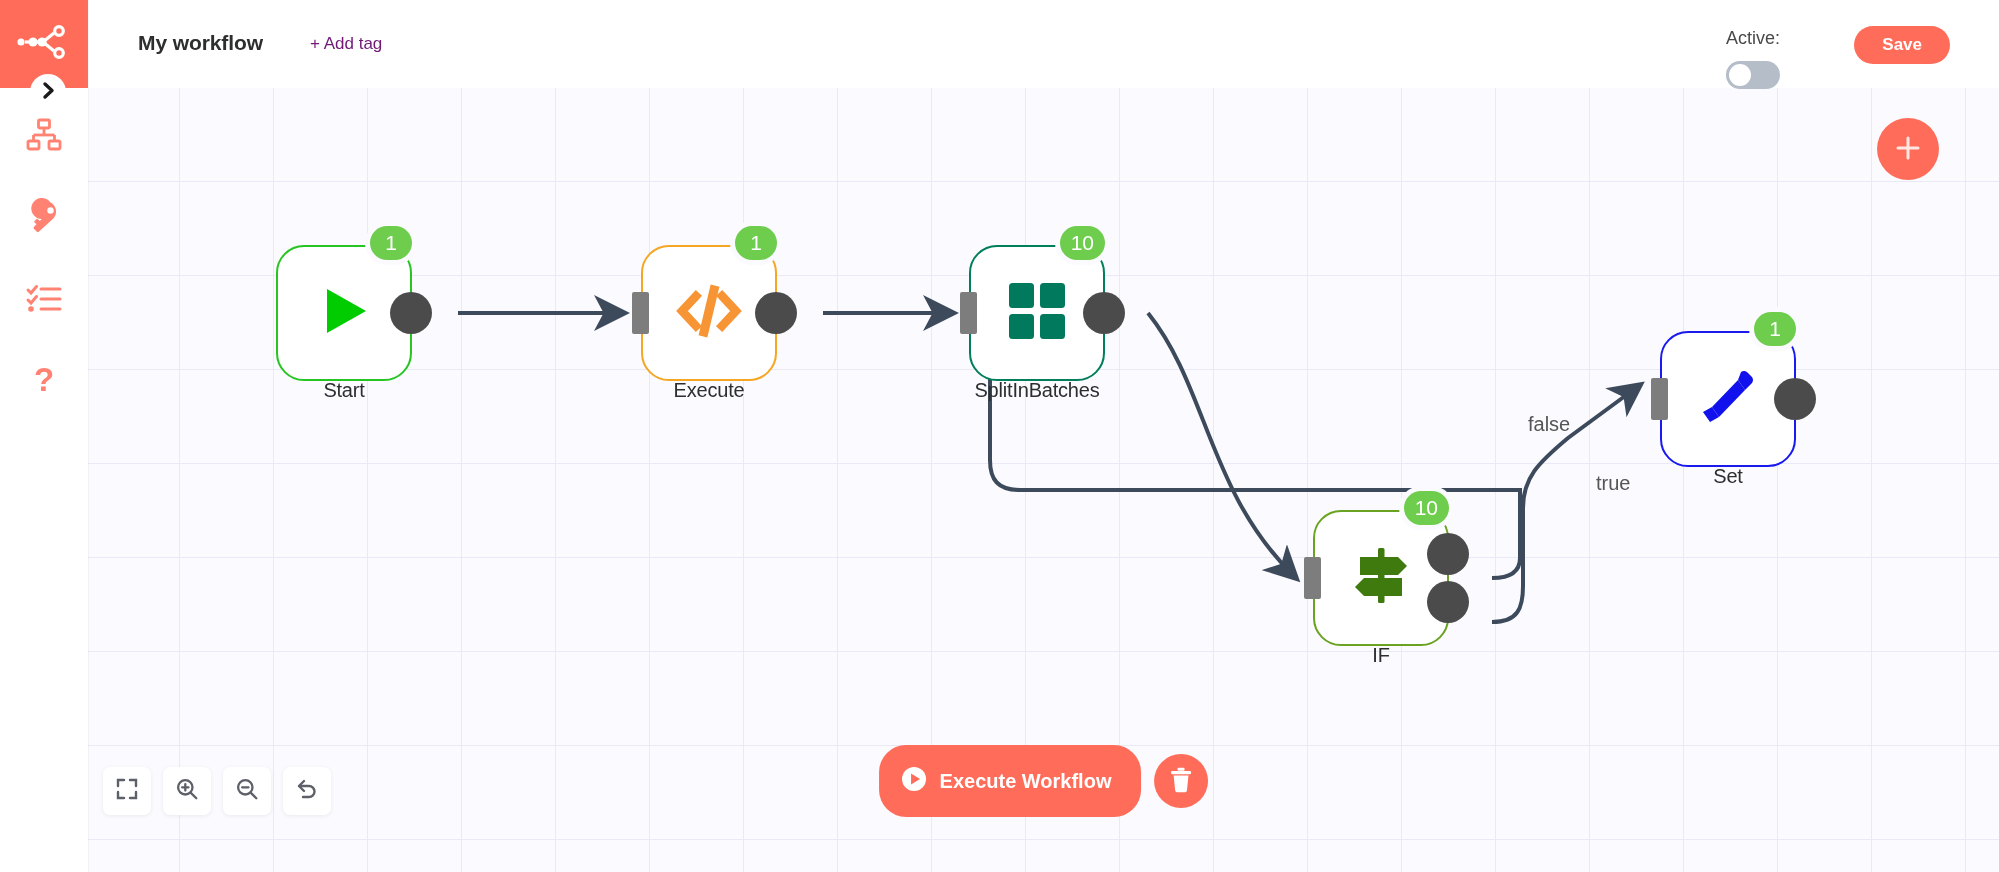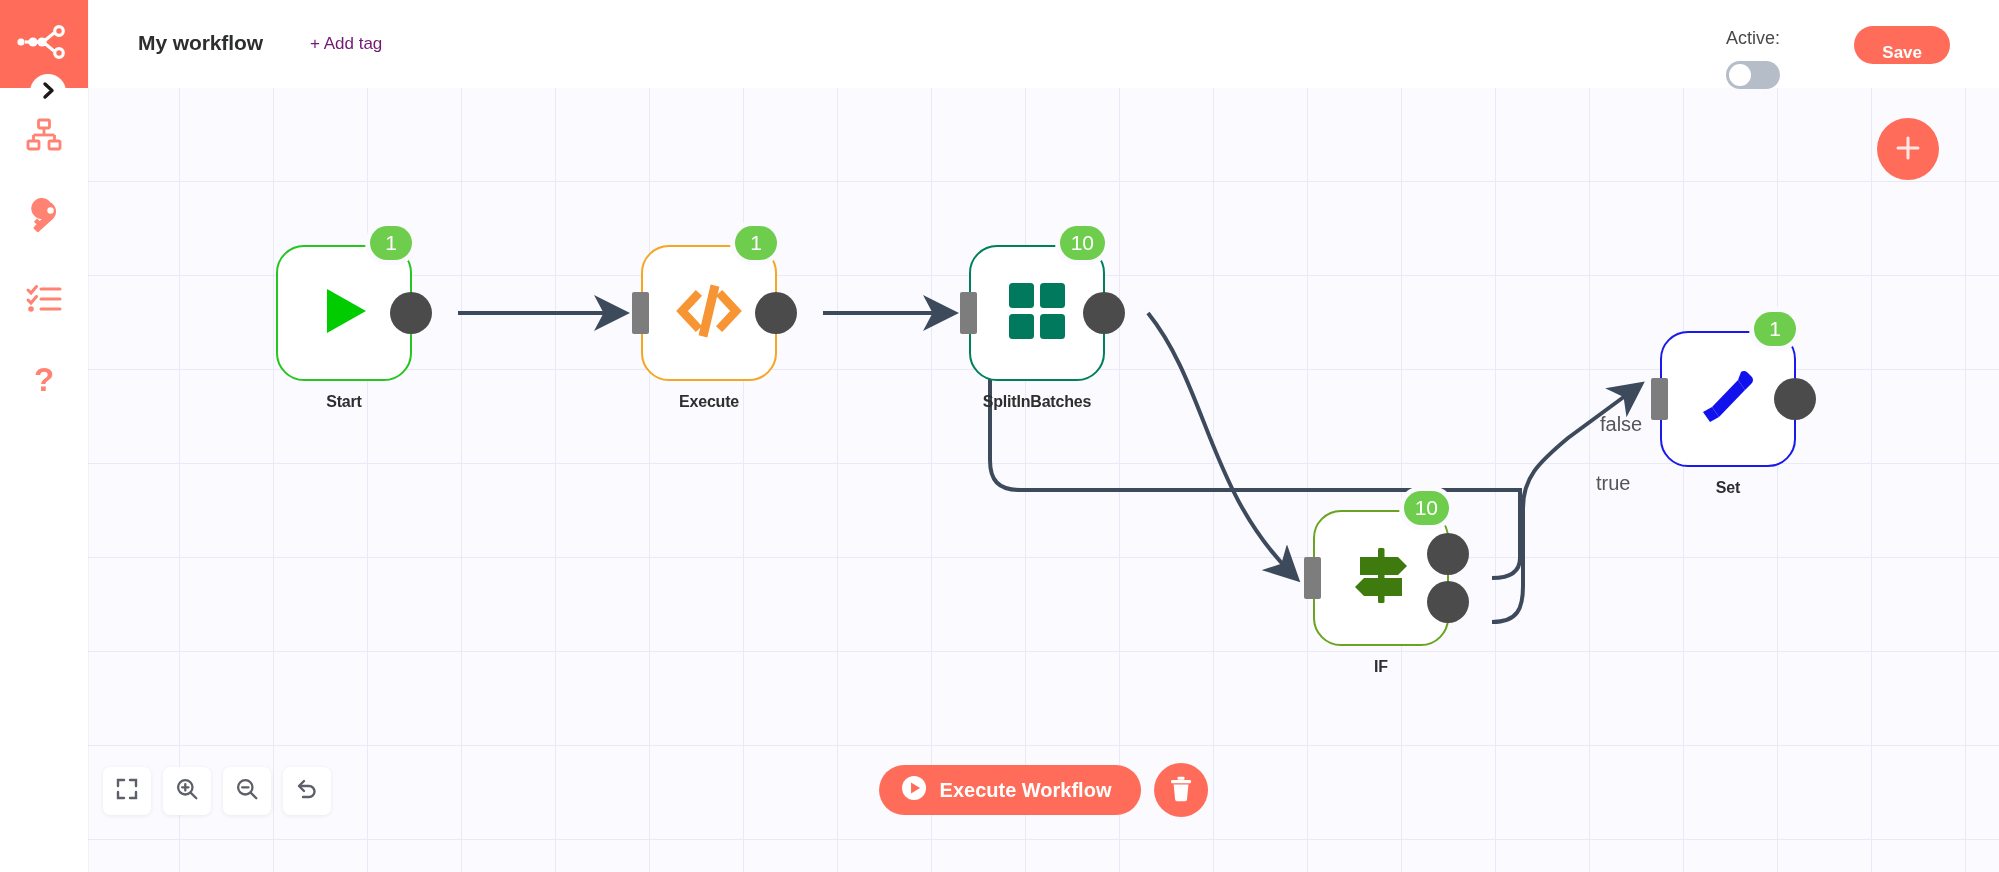--- a/index.html
+++ b/index.html
@@ -54,21 +54,21 @@
   #active-toggle {
     width:54px; height:28px; border-radius:14px;
     background:#b5bdc9; position:relative; cursor:pointer;
   }
   #active-knob {
     position:absolute; left:3px; top:3px; width:22px; height:22px;
     border-radius:50%; background:#ffffff;
   }
   #save-btn {
     position:absolute; right:65px; top:26px;
-    padding:8px 28px; height:38px; line-height:38px;
+    padding:0 28px; height:38px; line-height:38px;
     border-radius:19px; background:#ff6d5a; color:#ffffff;
     font-size:17px; font-weight:600; border:none; cursor:pointer;
   }
 
   
   #canvas {
     position:absolute; left:88px; top:88px; width:1911px; height:784px;
     background-color:#fafaff;
     background-image:
       linear-gradient(to right, #e9e9f7 1px, transparent 1px),
@@ -80,23 +80,23 @@
   #edges { position:absolute; left:0; top:0; width:1911px; height:784px; }
 
   
   .node {
     position:absolute; width:136px; height:136px;
     border-radius:28px; background:#ffffff;
     border:2px solid #999; z-index:10;
     display:flex; align-items:center; justify-content:center;
   }
   .node-label {
-    position:absolute; top:146px; left:50%; transform:translateX(-50%);
-    font-size:16px; color:#2d2e2e; white-space:nowrap;
-    font-weight:700; letter-spacing:-0.2px;
+    position:absolute; top:132px; left:50%; transform:translateX(-50%);
+    font-size:20px; color:#2d2e2e; white-space:nowrap;
+    font-weight:400; letter-spacing:-0.2px;
   }
   .badge {
     position:absolute; top:-21px; right:-2px;
     min-width:42px; height:34px; padding:0 11px;
     border-radius:17px; background:#6fcd4d;
     color:#ffffff; font-size:21px; font-weight:500;
     display:flex; align-items:center; justify-content:center;
     box-shadow:0 0 0 5px #fafaff;
   }
   .port-in {
@@ -122,21 +122,21 @@
   .zoom-btn {
     width:48px; height:48px; border-radius:7px; background:#ffffff;
     display:flex; align-items:center; justify-content:center;
     box-shadow:0 1px 4px rgba(0,0,0,0.07); cursor:pointer;
   }
   #exec-bar {
     position:absolute; left:50%; transform:translateX(-50%);
     bottom:55px; display:flex; align-items:center; gap:13px; z-index:25;
   }
   #exec-btn {
-    height:50px; padding:0 30px 0 22px; border-radius:27px;
+    height:72px; padding:0 30px 0 22px; border-radius:27px;
     background:#ff6d5a; color:#ffffff; border:none; cursor:pointer;
     display:flex; align-items:center; gap:13px;
     font-size:20px; font-weight:600; font-family:"Liberation Sans", sans-serif;
   }
   #delete-btn {
     width:54px; height:54px; border-radius:50%;
     background:#ff6d5a; border:none; cursor:pointer;
     display:flex; align-items:center; justify-content:center;
   }
   #add-node-btn {
@@ -261,21 +261,21 @@
         <path d="M1060 225 C1120 300, 1120 405, 1208 490" marker-end="url(#arw)"></path>
 
         <path d="M1404 534 C1430 534, 1435 520, 1435 498 L1435 420 C1435 390, 1450 375, 1480 350
                  L1552 297" marker-end="url(#arw)"></path>
 
         <path d="M1404 490 C1425 490, 1432 482, 1432 470 L1432 402 L 932 402
                  C 910 402, 902 392, 902 372 L902 246 C902 232, 910 226, 922 226" marker-end="url(#arw)"></path>
       </g>
     </svg>
 
-    <div class="edge-label" style="left:1512px; top:325px;">false</div>
+    <div class="edge-label" style="left:1440px; top:325px;">false</div>
     <div class="edge-label" style="left:1508px; top:384px;">true</div>
 
     <div class="node" id="node-start" style="left:188px; top:157px; border-color:#27c521;">
       <span>
         <svg width="62" height="62" viewBox="0 0 62 62">
           <path d="M14 9 L53 31 L14 53 Z" fill="#00cc00"></path>
         </svg>
       </span>
       <span class="badge">1</span>
       <span class="port-out"></span>

